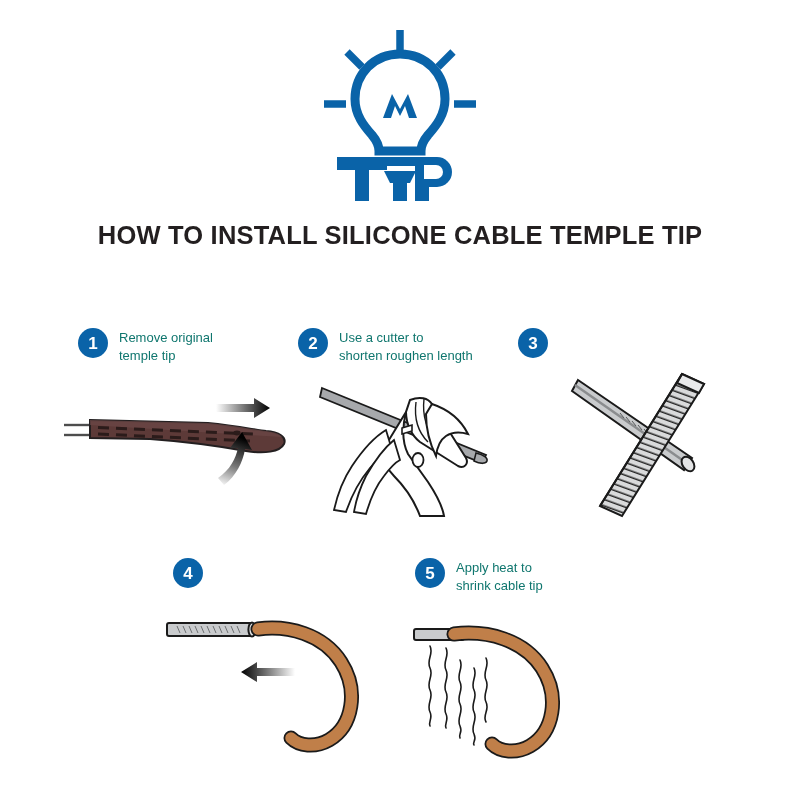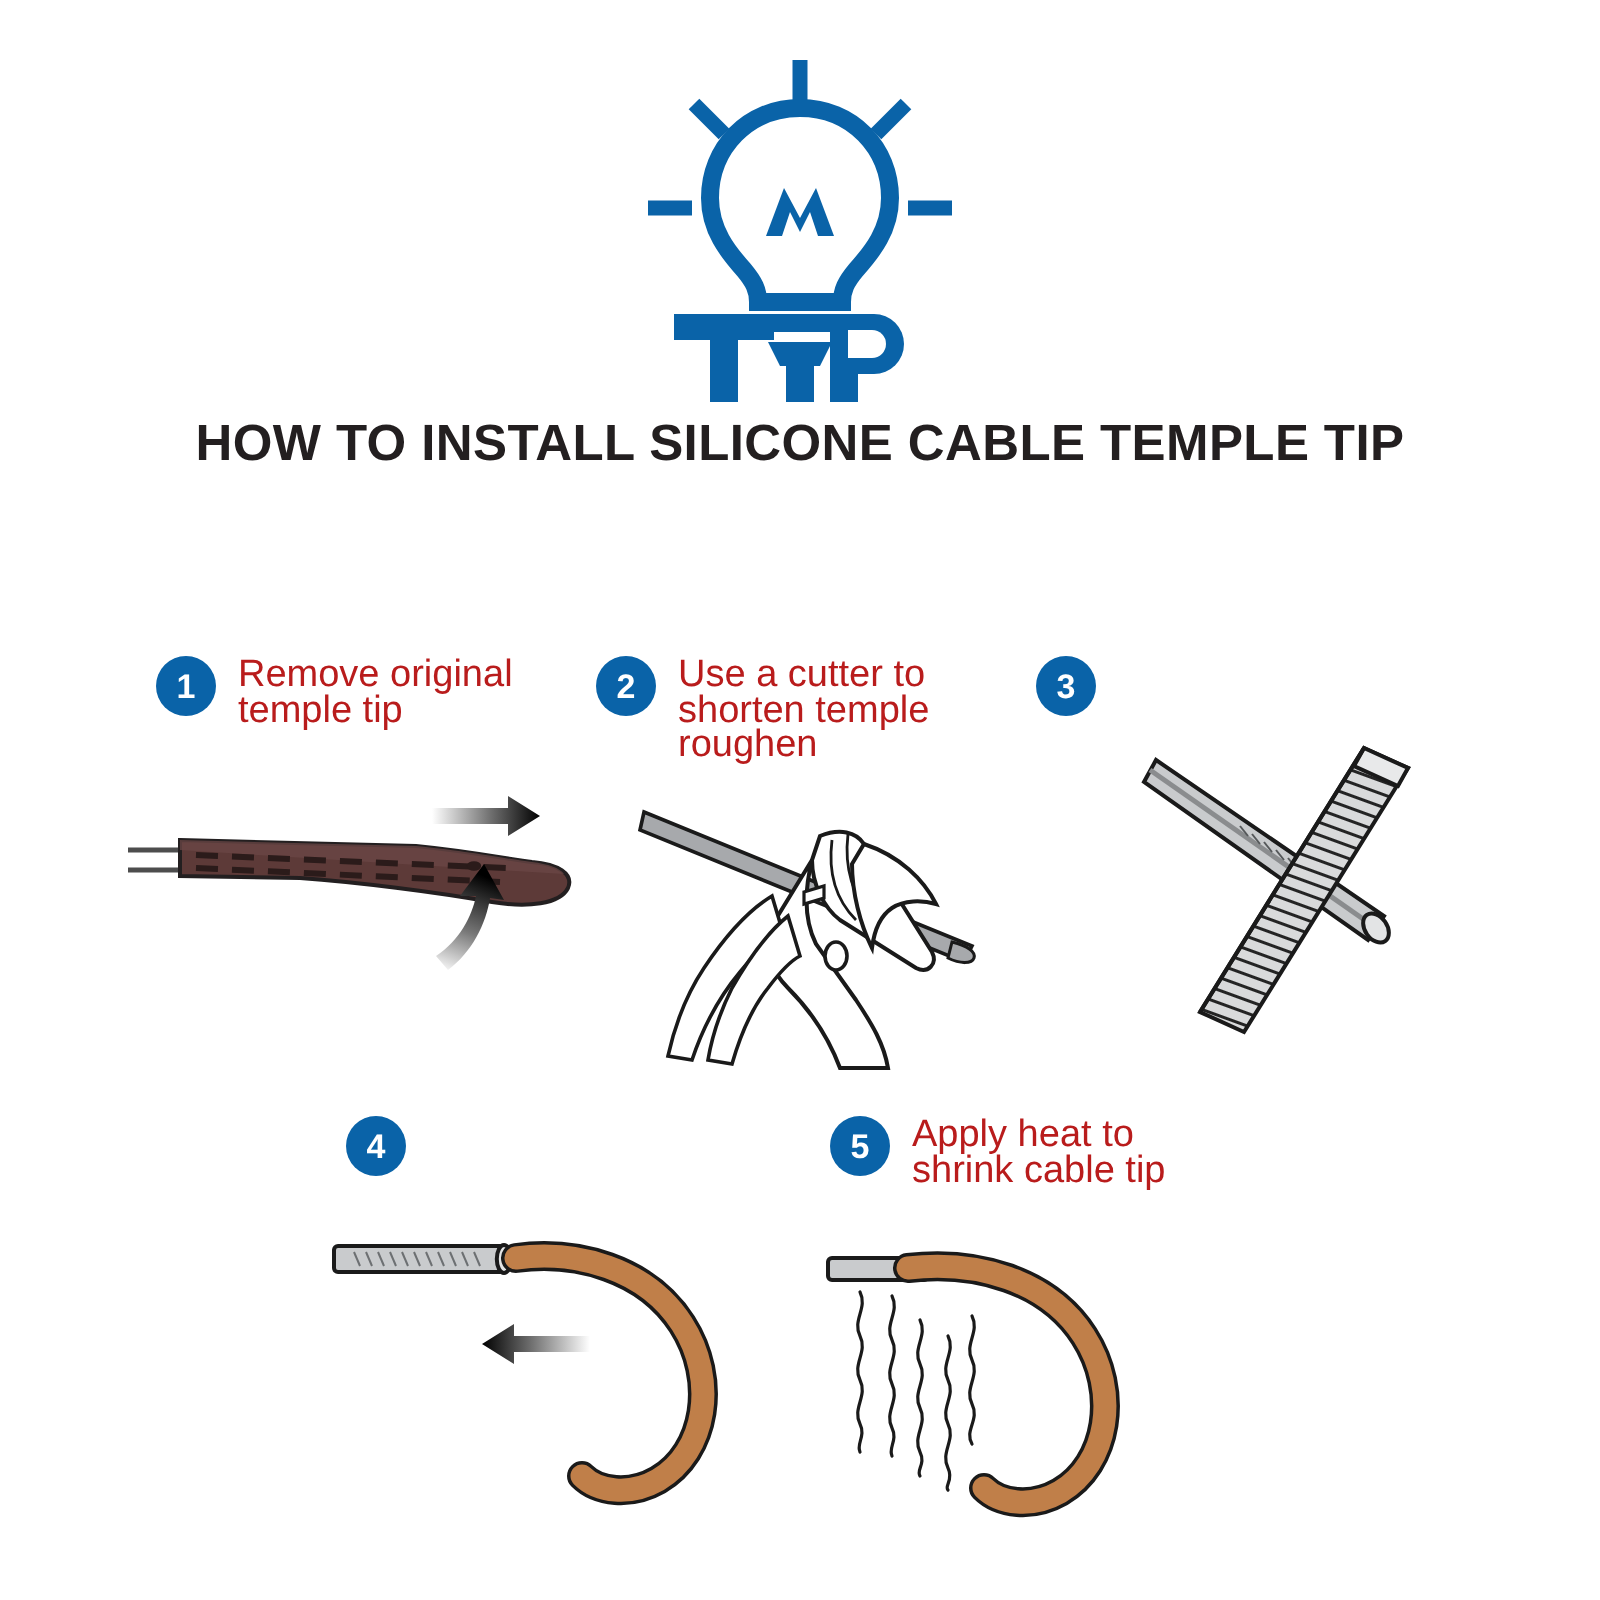--- a/index.html
+++ b/index.html
@@ -30,21 +30,21 @@
     top: 26px;
     width: 800px;
     display: flex;
     justify-content: center;
   }
   .logo-svg { display: block; }
 
   .title {
     position: absolute;
     left: 0;
-    top: 208px;
+    top: 221px;
     width: 800px;
     text-align: center;
     font-size: 25.5px;
     font-weight: bold;
     letter-spacing: 0.2px;
     color: #231f20;
     font-family: "Liberation Sans", sans-serif;
   }
 
   
@@ -65,23 +65,23 @@
     color: #ffffff;
     font-size: 17px;
     font-weight: bold;
     display: flex;
     align-items: center;
     justify-content: center;
     line-height: 1;
     font-family: "Liberation Sans", sans-serif;
   }
   .step-text {
-    font-size: 19px;
+    font-size: 13px;
     line-height: 17.5px;
-    color: #b91c1c;
+    color: #0f766e;
     padding-top: 1px;
     white-space: pre-line;
     font-family: "Liberation Sans", sans-serif;
   }
   .step-art {
     margin-top: 6px;
   }
   .step-art svg { display: block; }
 
   
@@ -196,21 +196,21 @@
                    C 185 80 178 94 166 103 Z" fill="url(#arrGradUp)"></path>
         </g>
       </svg>
     </div>
   </div>
 
   <div class="step" id="step-2">
     <div class="step-head">
       <div class="badge">2</div>
       <div class="step-text">Use a cutter to
-shorten temple roughen</div>
+shorten roughen length</div>
     </div>
     <div class="step-art">
       <svg width="195" height="150" viewBox="0 0 195 150">
 
         <g>
           <path d="M6 18 L 170 85 L 166 93 L 4 27 Z" fill="#a7a9ac" stroke="#1a1a1a" stroke-width="1.8"></path>
           <path d="M160 83 C 168 85 172 88 171 91 C 170 94 164 94 158 91 Z" fill="#a7a9ac" stroke="#1a1a1a" stroke-width="1.5"></path>
         </g>
 
         <path d="M94 30 C 104 26 112 28 116 34 L 150 88 C 153 94 148 99 142 96

